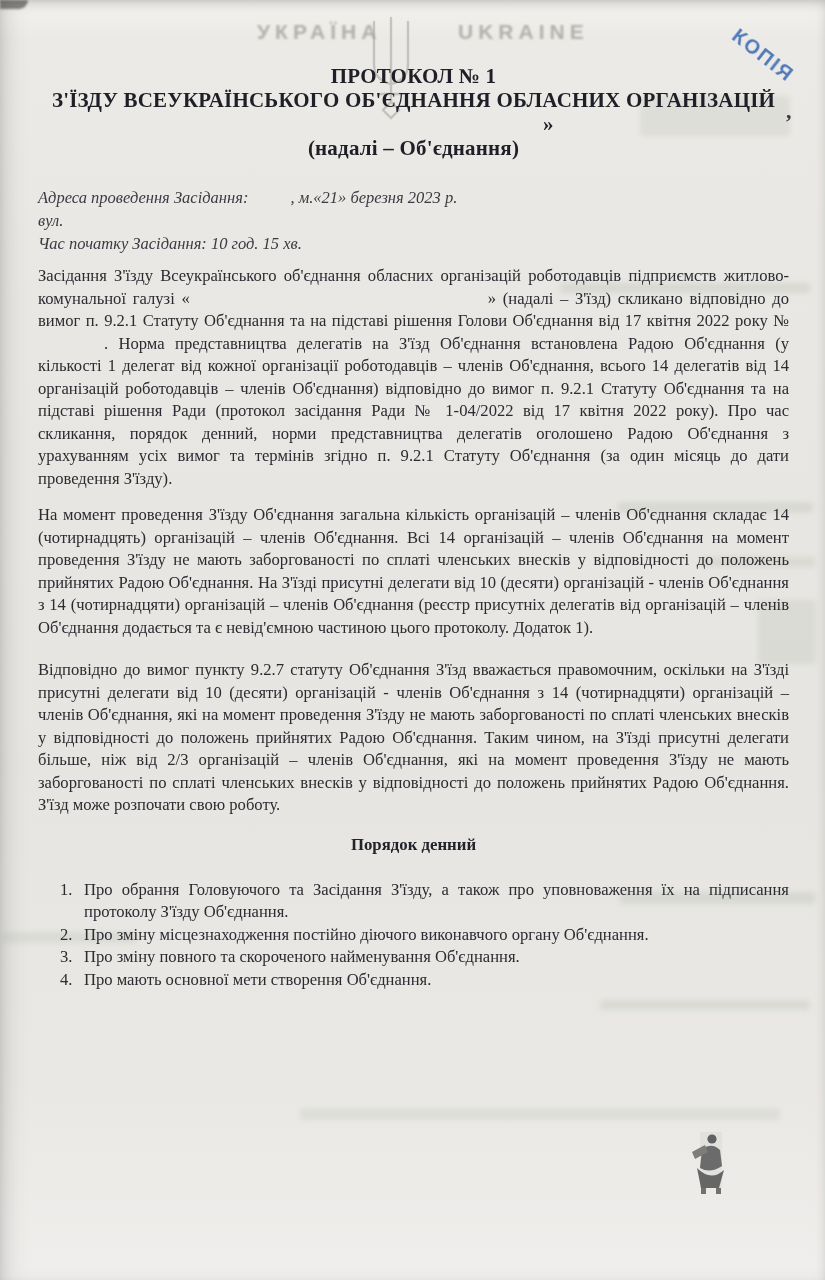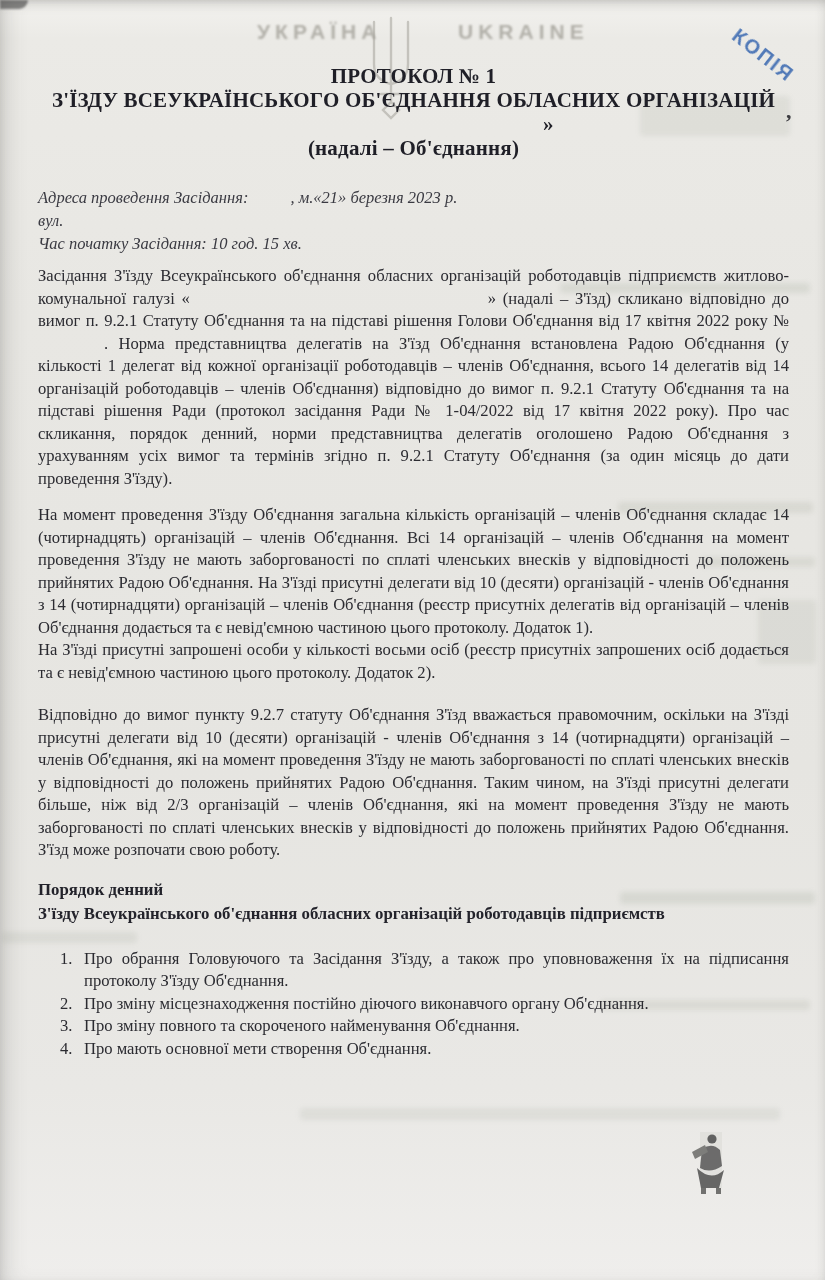--- a/index.html
+++ b/index.html
@@ -29,21 +29,21 @@
   .meta-block { margin-top:26px; font-style:italic; font-size:16.5px; line-height:23px; color:#3a3a42; }
   .meta-row1 { display:flex; }
   .meta-date { padding-right:64px; }
 
   .body-par { margin:0; font-size:16.6px; line-height:22.5px; text-align:justify; }
   .p1 { margin-top:10px; } .p2 { margin-top:14px; } .p3 { margin-top:0; } .p4 { margin-top:20px; }
 
   .blank { display:inline-block; height:1px; }
   .blank-xl { width:298px; } .blank-sm { width:66px; } .blank-meta { width:42px; } .blank-h { width:292px; }
 
-  .agenda-head { margin-top:16px; font-weight:700; font-size:16.8px; line-height:24px; color:#23232b; }
+  .agenda-head { margin-top:16px; text-align:center; font-weight:700; font-size:16.8px; line-height:24px; color:#23232b; }
   .agenda-list { margin-top:22px; font-size:16.6px; line-height:22.5px; }
   .agenda-item { display:flex; }
   .agenda-num { flex:0 0 46px; padding-left:22px; box-sizing:border-box; }
   .agenda-text { flex:1; text-align:justify; }
 
   
   .corner-speck { position:absolute; left:0; top:0; width:28px; height:9px;
     background:rgba(45,45,45,.55); border-radius:0 0 10px 0; filter:blur(1.2px); z-index:3; }
   .corner-comma { position:absolute; left:786px; top:98px; font-size:22px; font-weight:700; color:#3c3c40; z-index:2; }
   .ghost { position:absolute; border-radius:4px; filter:blur(2.5px); z-index:1; }
@@ -105,26 +105,24 @@
         <span><span>Адреса проведення Засідання:</span><span class="blank blank-meta"></span><span>, м.</span></span>
         <span class="meta-date">«21» березня 2023 р.</span>
       </div>
       <div>вул.</div>
       <div>Час початку Засідання: 10 год. 15 хв.</div>
     </div>
 
     <p class="body-par p1"><span>Засідання З'їзду Всеукраїнського об'єднання обласних організацій роботодавців підприємств житлово-комунальної галузі «</span><span class="blank blank-xl"></span><span>» (надалі – З'їзд) скликано відповідно до вимог п. 9.2.1 Статуту Об'єднання та на підставі рішення Голови Об'єднання від 17 квітня 2022 року №</span><span class="blank blank-sm"></span><span>. Норма представництва делегатів на З'їзд Об'єднання встановлена Радою Об'єднання (у кількості 1 делегат від кожної організації роботодавців – членів Об'єднання, всього 14 делегатів від 14 організацій роботодавців – членів Об'єднання) відповідно до вимог п. 9.2.1 Статуту Об'єднання та на підставі рішення Ради (протокол засідання Ради № 1-04/2022 від 17 квітня 2022 року). Про час скликання, порядок денний, норми представництва делегатів оголошено Радою Об'єднання з урахуванням усіх вимог та термінів згідно п. 9.2.1 Статуту Об'єднання (за один місяць до дати проведення З'їзду).</span></p>
 
     <p class="body-par p2">На момент проведення З'їзду Об'єднання загальна кількість організацій – членів Об'єднання складає 14 (чотирнадцять) організацій – членів Об'єднання. Всі 14 організацій – членів Об'єднання на момент проведення З'їзду не мають заборгованості по сплаті членських внесків у відповідності до положень прийнятих Радою Об'єднання.  На З'їзді присутні делегати від 10 (десяти) організацій - членів Об'єднання з 14 (чотирнадцяти) організацій – членів Об'єднання (реєстр присутніх делегатів від організацій – членів Об'єднання додається та є невід'ємною частиною цього протоколу. Додаток 1).</p>
-    <p class="body-par p3">На З'їзді присутні запрошені особи у кількості восьми осіб (реєстр присутніх запрошених осіб додається та є невід'ємною частиною цього протоколу. Додаток 2).</p>
     <p class="body-par p4">Відповідно до вимог пункту 9.2.7 статуту Об'єднання З'їзд вважається правомочним, оскільки на З'їзді присутні делегати від 10 (десяти) організацій - членів Об'єднання з 14 (чотирнадцяти) організацій – членів Об'єднання, які на момент проведення З'їзду не мають заборгованості по сплаті членських внесків у відповідності до положень прийнятих Радою Об'єднання. Таким чином, на З'їзді присутні делегати більше, ніж від 2/3 організацій – членів Об'єднання, які на момент проведення З'їзду не мають заборгованості по сплаті членських внесків у відповідності до положень прийнятих Радою Об'єднання. З'їзд може розпочати свою роботу.</p>
 
     <div class="agenda-head">
       <div>Порядок денний</div>
-      <div>З'їзду Всеукраїнського об'єднання обласних організацій роботодавців підприємств</div>
     </div>
 
     <div class="agenda-list">
       <div class="agenda-item">
         <span class="agenda-num">1.</span>
         <span class="agenda-text">Про обрання Головуючого та Засідання З'їзду, а також про уповноваження їх на підписання протоколу З'їзду Об'єднання.</span>
       </div>
       <div class="agenda-item">
         <span class="agenda-num">2.</span>
         <span class="agenda-text">Про зміну місцезнаходження постійно діючого виконавчого органу Об'єднання.</span>

